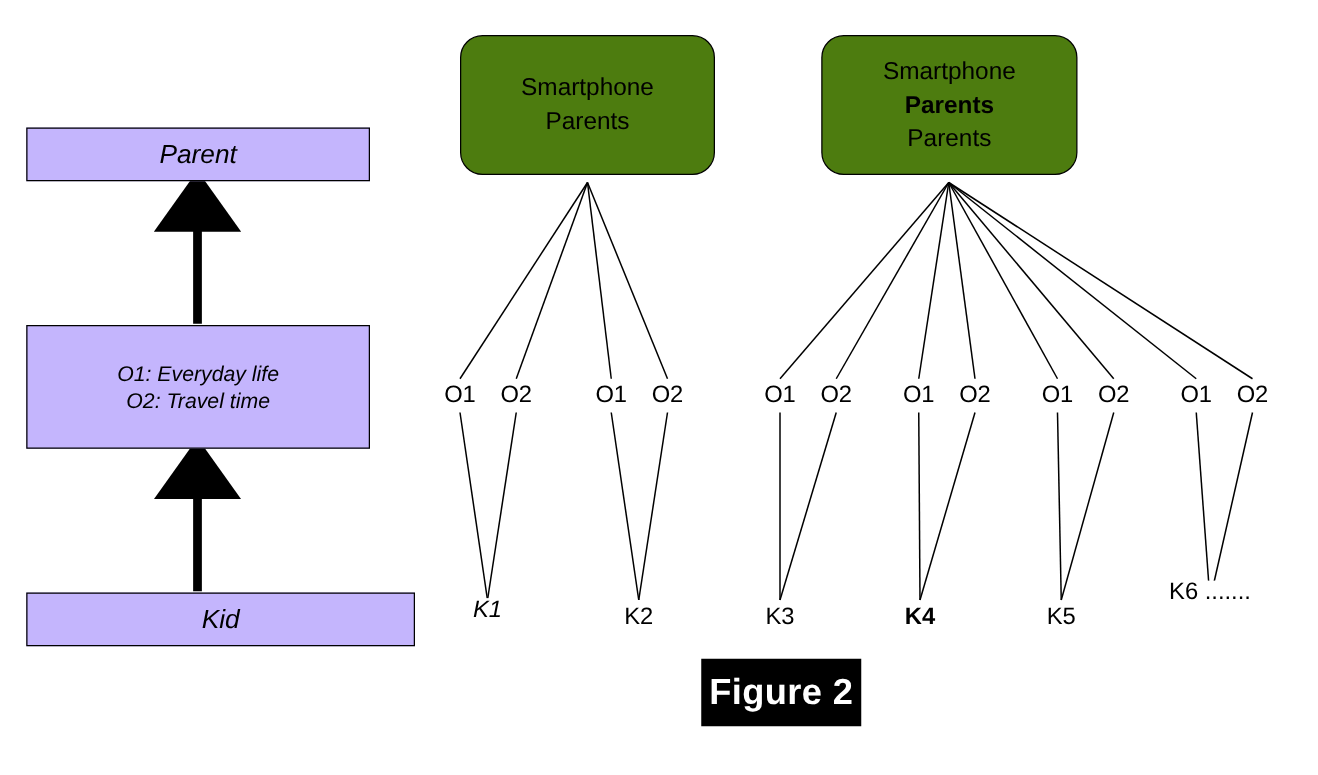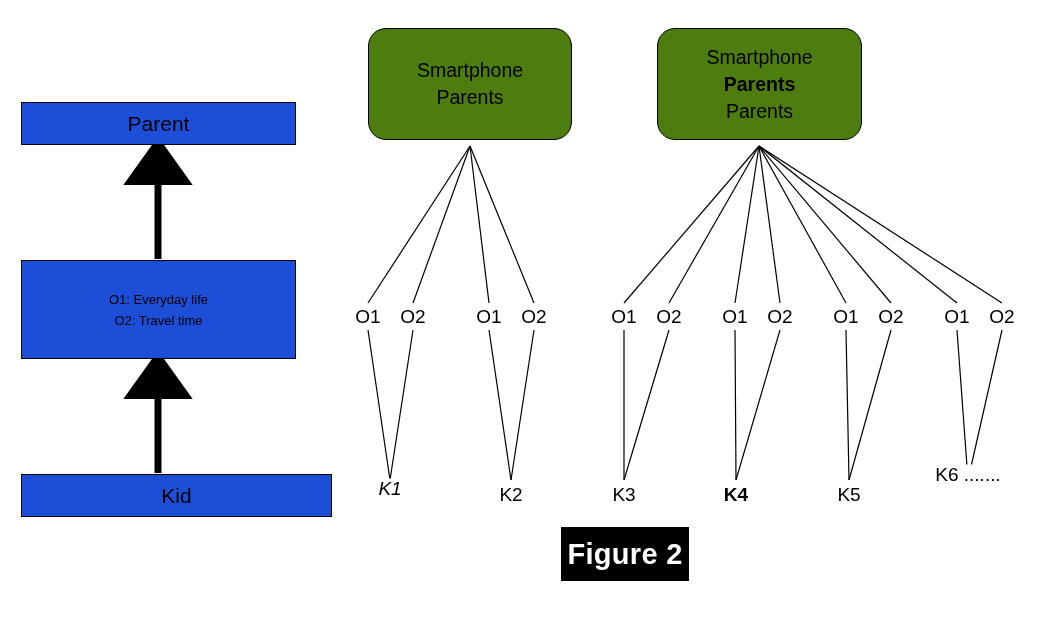--- a/index.html
+++ b/index.html
@@ -24,34 +24,35 @@
     top: 0;
     width: 1054px;
     height: 620px;
     pointer-events: none;
   }
   
   .rect-box {
     position: absolute;
     box-sizing: border-box;
     border: 1.6px solid #000000;
-    background: #1d4ed8;
+    background: #c4b5fd;
     display: flex;
     flex-direction: column;
     align-items: center;
     justify-content: center;
     text-align: center;
+    font-style: italic;
   }
   .box-title {
     font-size: 21px;
     line-height: 26px;
     white-space: nowrap;
   }
   .box-sub {
-    font-size: 13px;
+    font-size: 17px;
     line-height: 21px;
     white-space: nowrap;
   }
   #parent-box   { left: 21px;  top: 102px; width: 275px; height: 43px; }
   #measure-box  { left: 21px;  top: 260px; width: 275px; height: 99px; }
   #kid-box      { left: 21px;  top: 474px; width: 311px; height: 43px; }
   #measure-box .box-title { margin-bottom: 2px; }
 
   
   .round-box {

